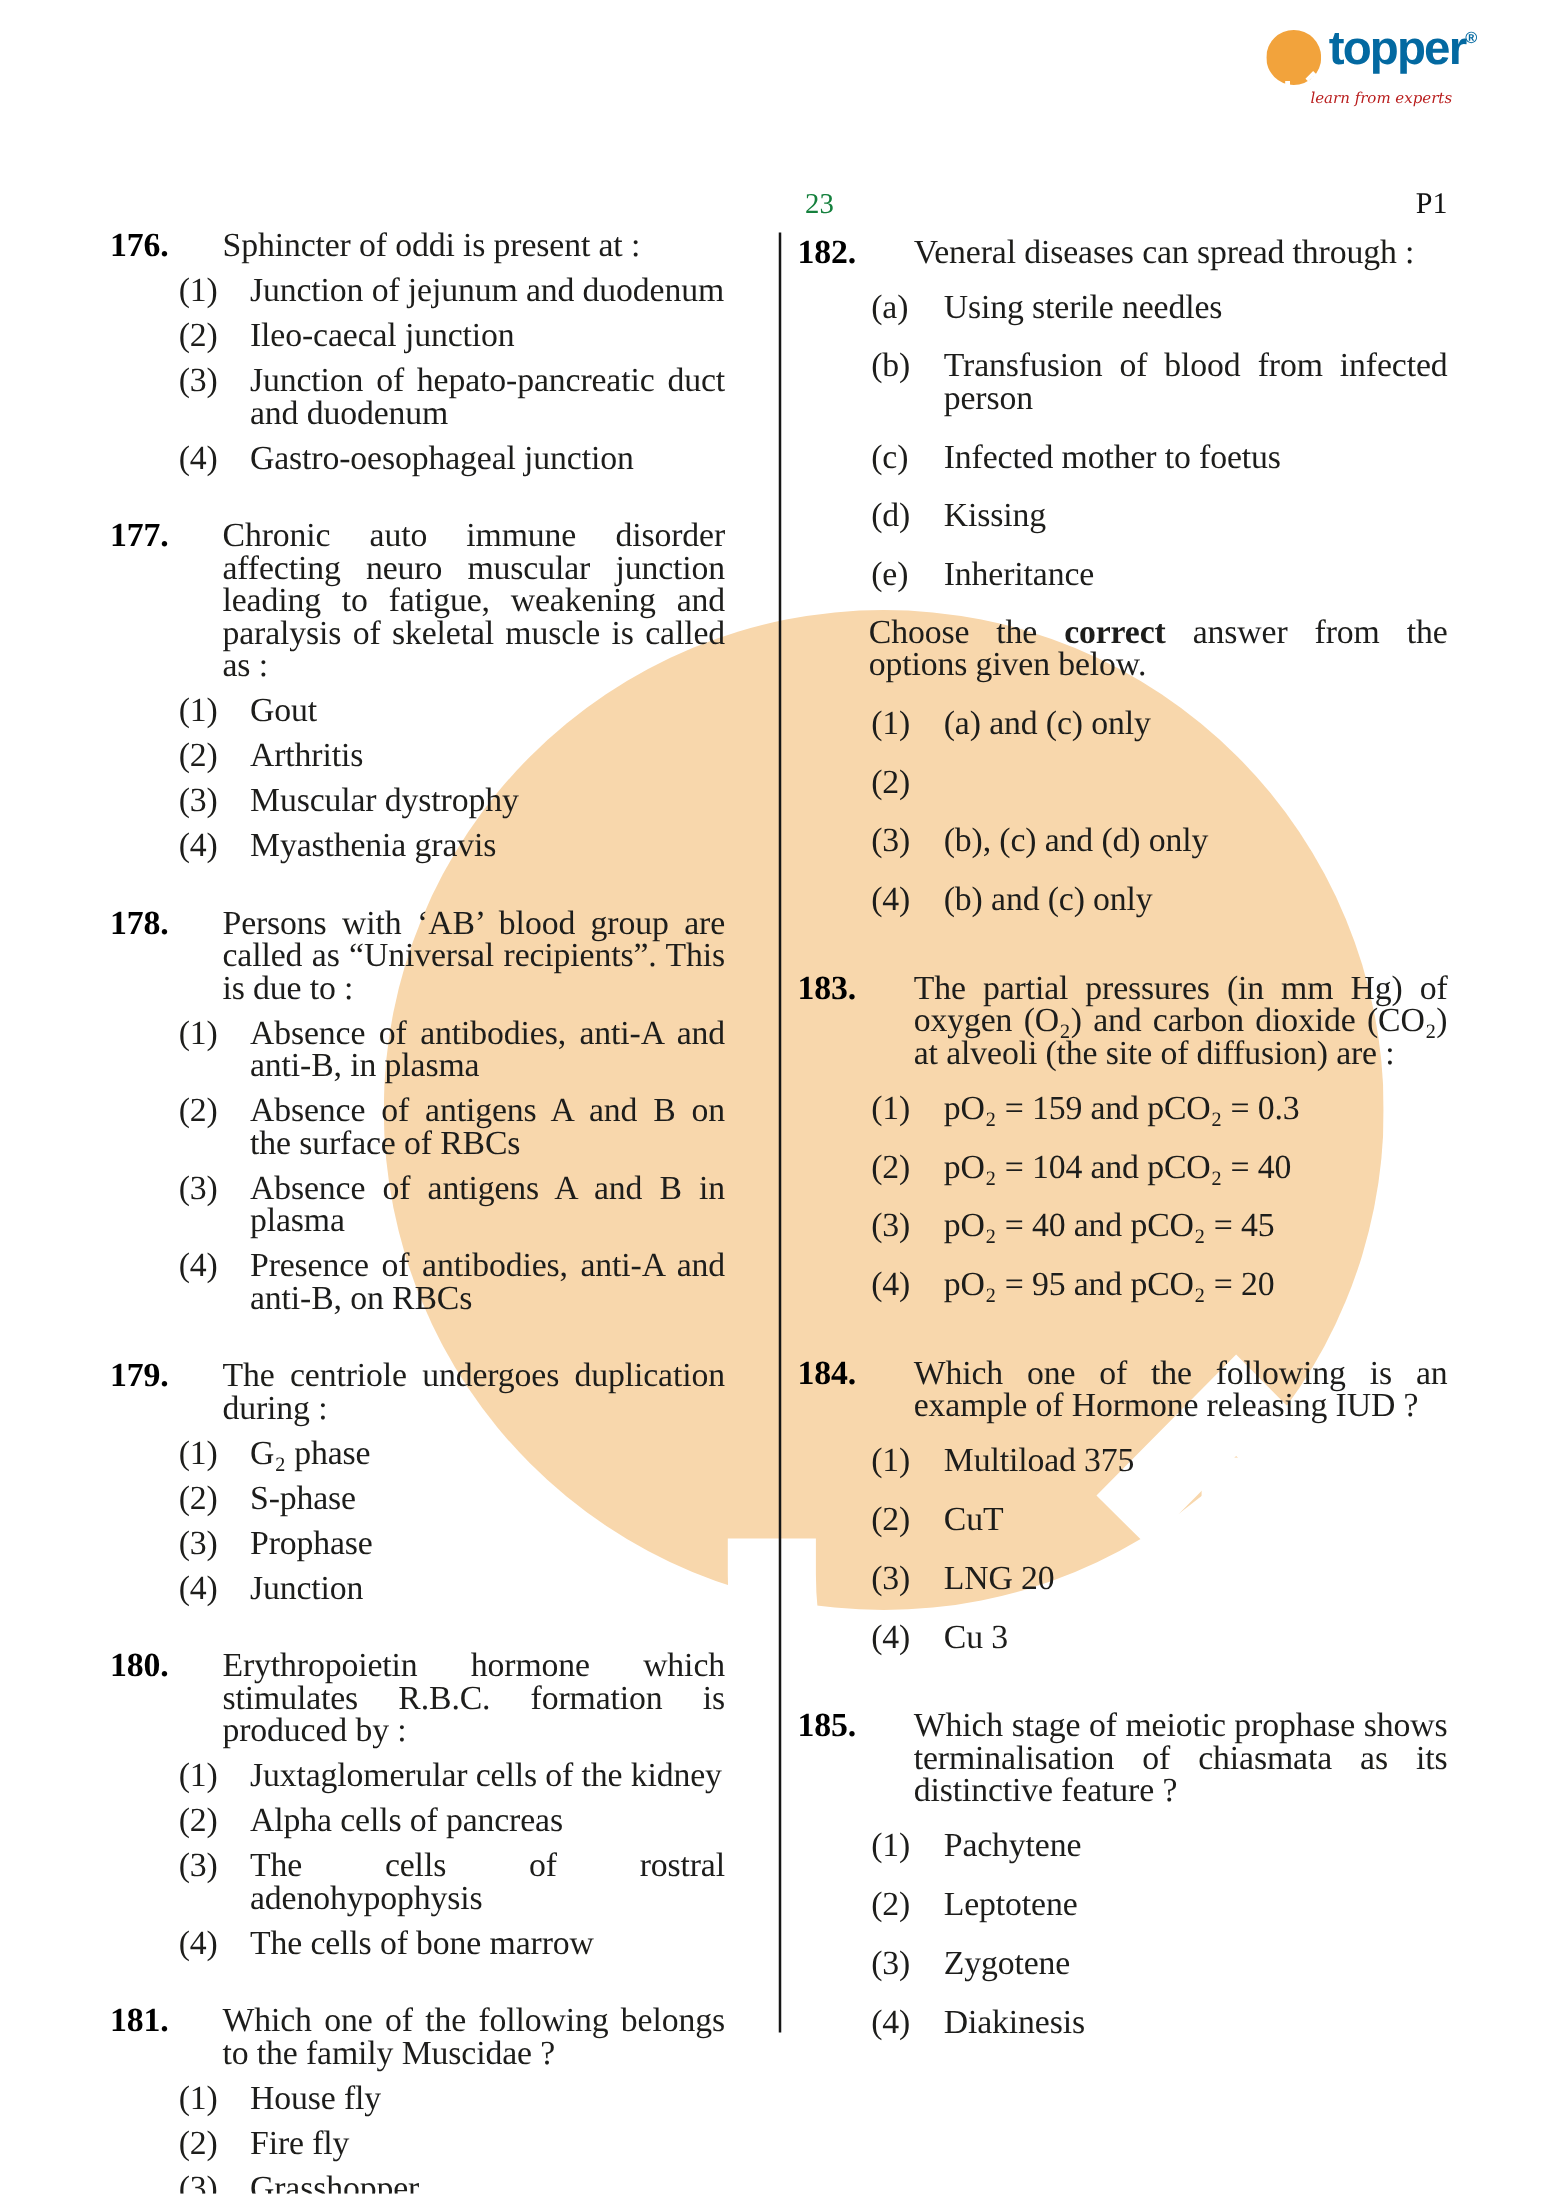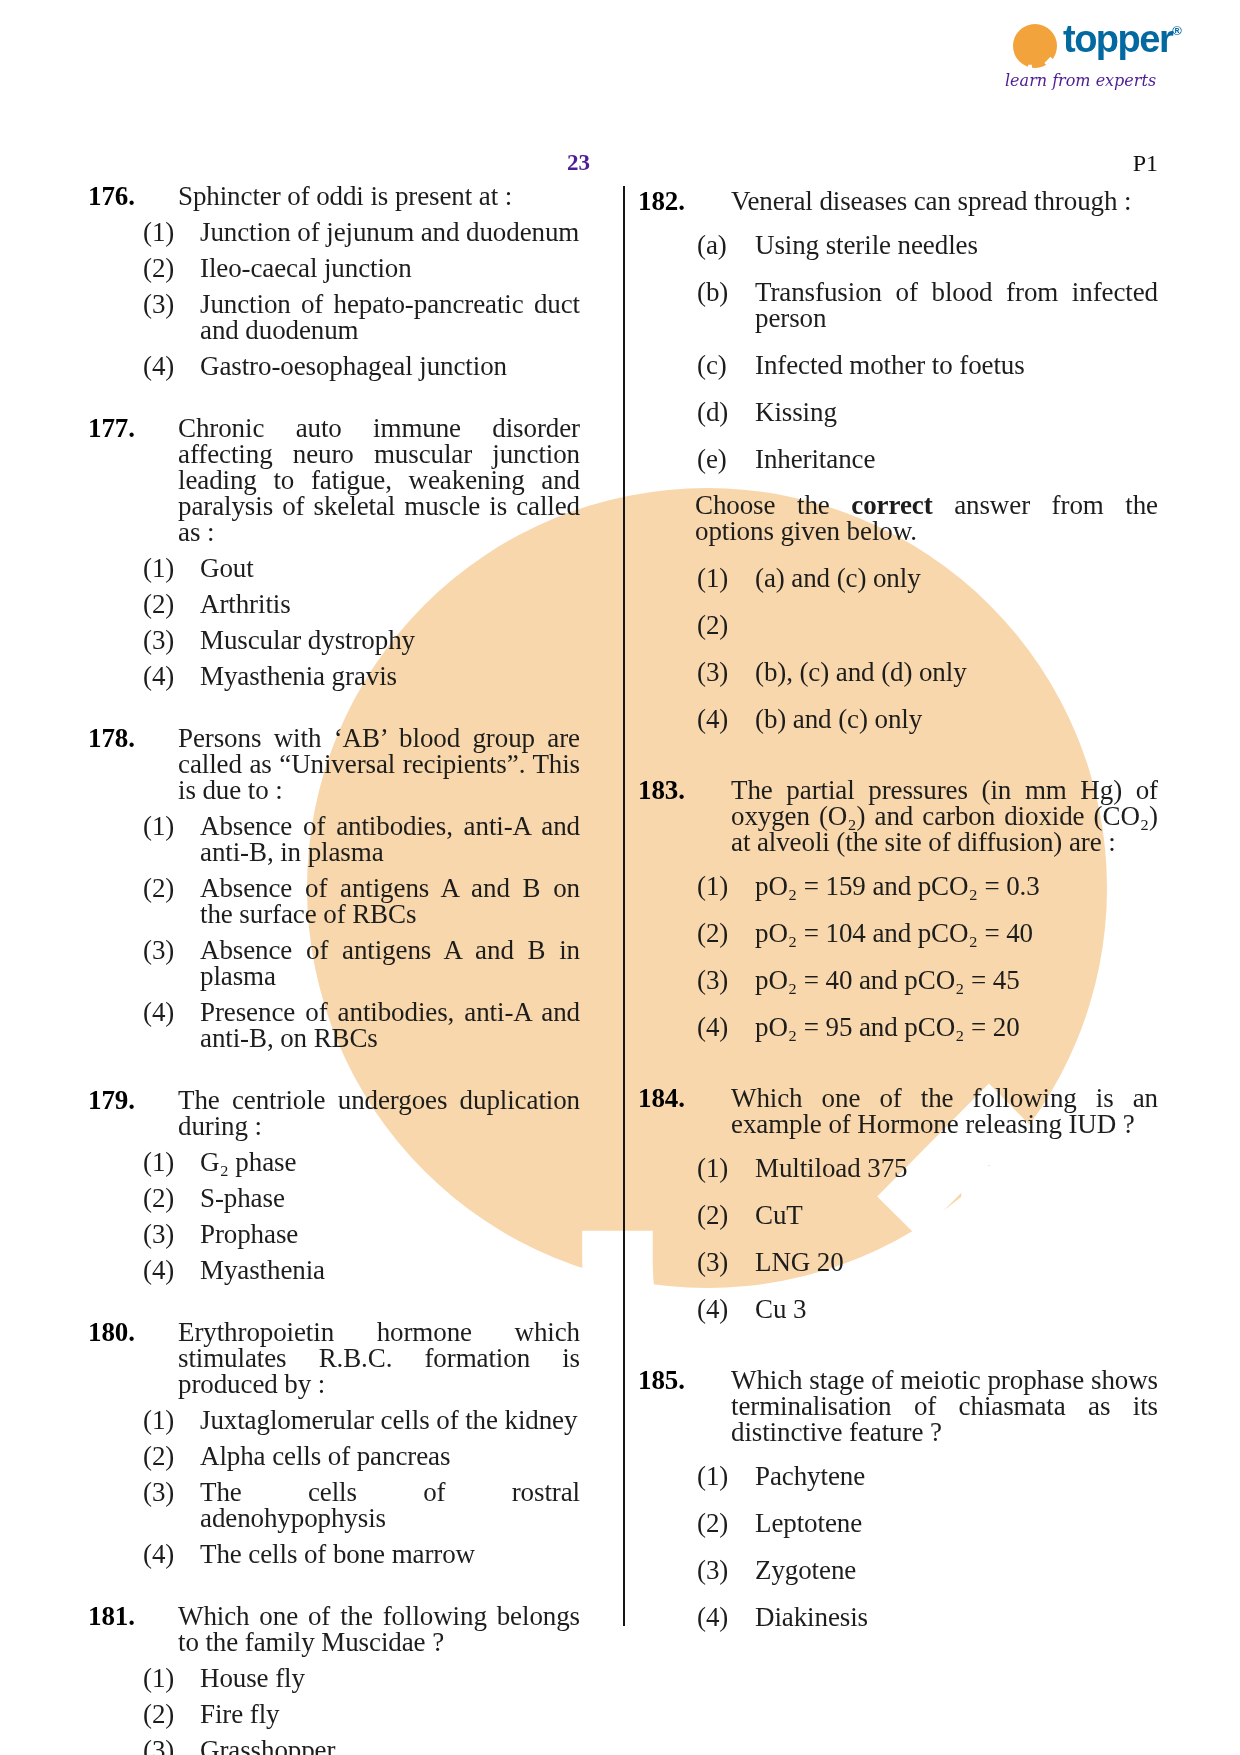--- a/index.html
+++ b/index.html
@@ -7,33 +7,33 @@
     --watermark-tint:#F8D7AC;
   }
   html,body{margin:0;padding:0;background:#fff;}
   .page{
     position:relative;width:1240px;height:1755px;background:#ffffff;overflow:hidden;
     font-family:"Liberation Serif","DejaVu Serif",serif;color:#1d1d1b;
   }
   
   .watermark{position:absolute;left:307px;top:488px;width:800px;height:800px;color:var(--watermark-tint);z-index:0;}
   
-  .header-pageno{position:absolute;top:150px;left:567px;width:100px;text-align:left;
-    font-weight:bold;font-size:23px;color:#4c1d95;z-index:2;}
+  .header-pageno{position:absolute;top:150px;left:567px;width:100px;text-align:right;
+    font-weight:normal;font-size:23px;color:#15803d;z-index:2;}
   .header-code{position:absolute;top:150px;left:1090px;width:68px;text-align:right;
     font-weight:normal;font-size:24px;color:#111;z-index:2;}
   
   .brand{position:absolute;left:1013px;top:24px;z-index:2;}
   .logo-circle{width:44px;height:44px;display:block;color:var(--brand-orange);}
   .brand-word{position:absolute;left:50px;top:-6px;white-space:nowrap;
     font-family:"Liberation Sans","DejaVu Sans",sans-serif;font-weight:bold;
     font-size:38px;letter-spacing:-1.5px;color:#0369a1;}
   .brand-word .reg{font-size:13px;font-weight:bold;position:relative;top:-17px;letter-spacing:0;}
-  .brand-tagline{position:absolute;left:-8px;top:47px;width:200px;text-align:left;
-    font-family:"DejaVu Serif",serif;font-style:italic;font-size:16px;color:#4c1d95;}
+  .brand-tagline{position:absolute;left:-8px;top:47px;width:200px;text-align:center;
+    font-family:"DejaVu Serif",serif;font-style:italic;font-size:12px;color:#b91c1c;}
   
   .divider{position:absolute;left:623px;top:186px;width:2px;height:1440px;background:#161616;z-index:3;}
   
   .col{position:absolute;z-index:2;font-size:27px;line-height:26px;letter-spacing:-0.1px;}
   .col-left{left:88px;top:183px;width:492px;}
   .col-right{left:638px;top:188px;width:520px;}
   .q{margin-top:36px;}
   .col-right .q{margin-top:45px;}
   .col > .q:first-child{margin-top:0;}
   .q-head{position:relative;padding-left:54px;}
@@ -163,21 +163,21 @@
       <div class="opt">
         <span class="opt-marker">(2)</span>
         <div class="opt-text">S-phase</div>
       </div>
       <div class="opt">
         <span class="opt-marker">(3)</span>
         <div class="opt-text">Prophase</div>
       </div>
       <div class="opt">
         <span class="opt-marker">(4)</span>
-        <div class="opt-text">Myasthenia</div>
+        <div class="opt-text">Junction</div>
       </div>
     </section>
 
     <section class="q">
       <div class="q-head">
         <span class="q-num">180.</span>
         <div class="q-text">Erythropoietin hormone which stimulates R.B.C. formation is produced by :</div>
       </div>
       <div class="opt">
         <span class="opt-marker">(1)</span>

